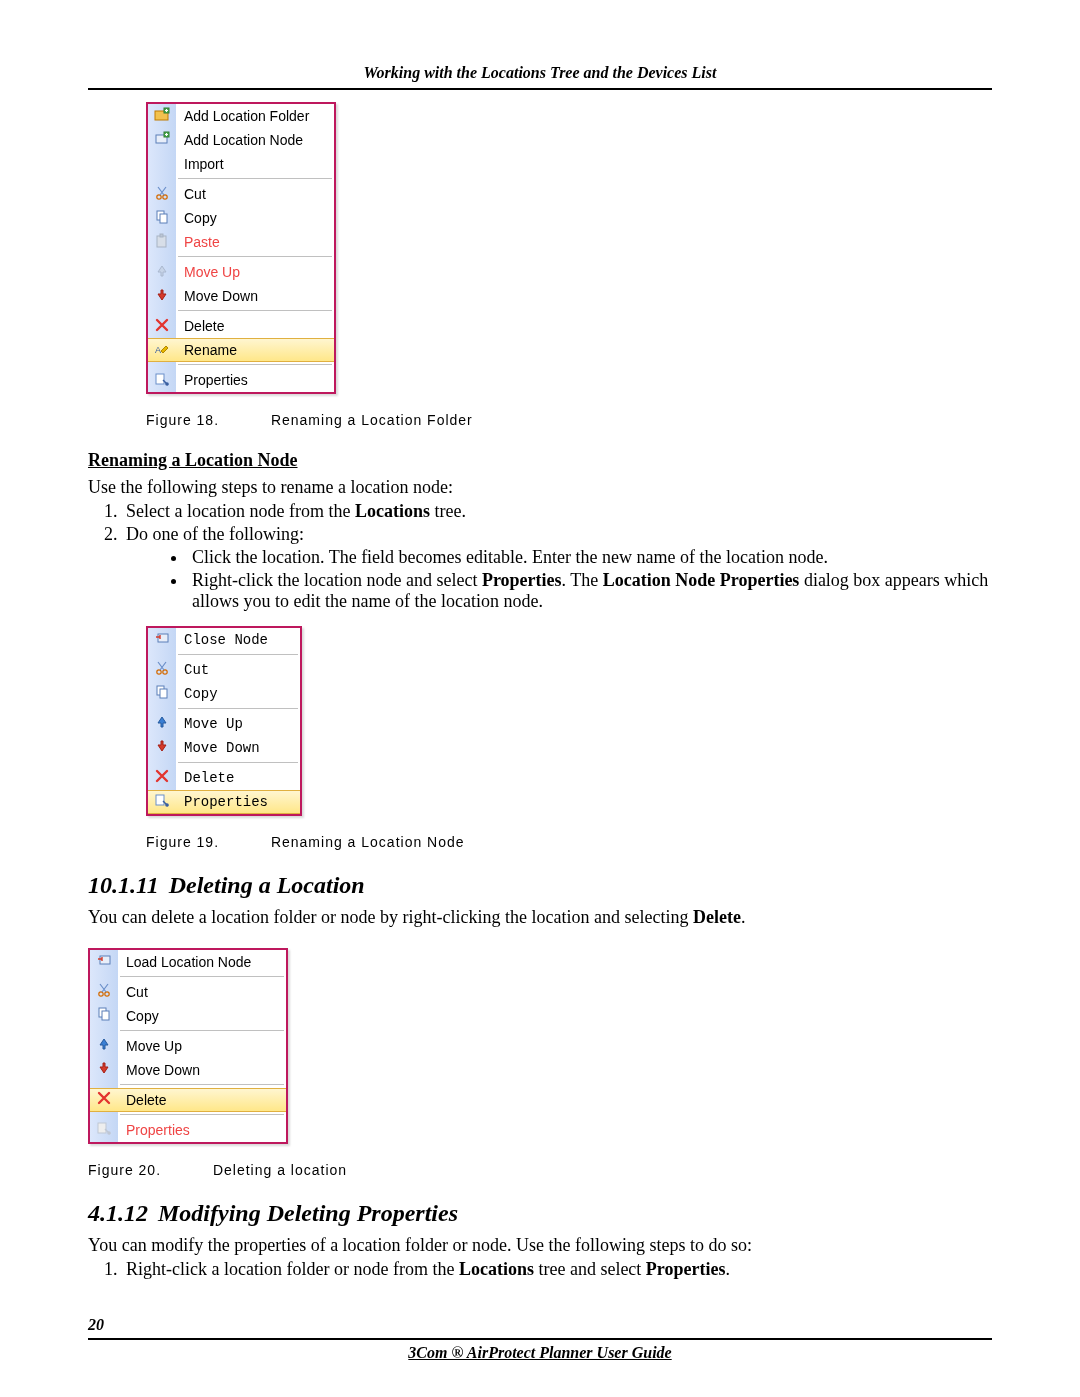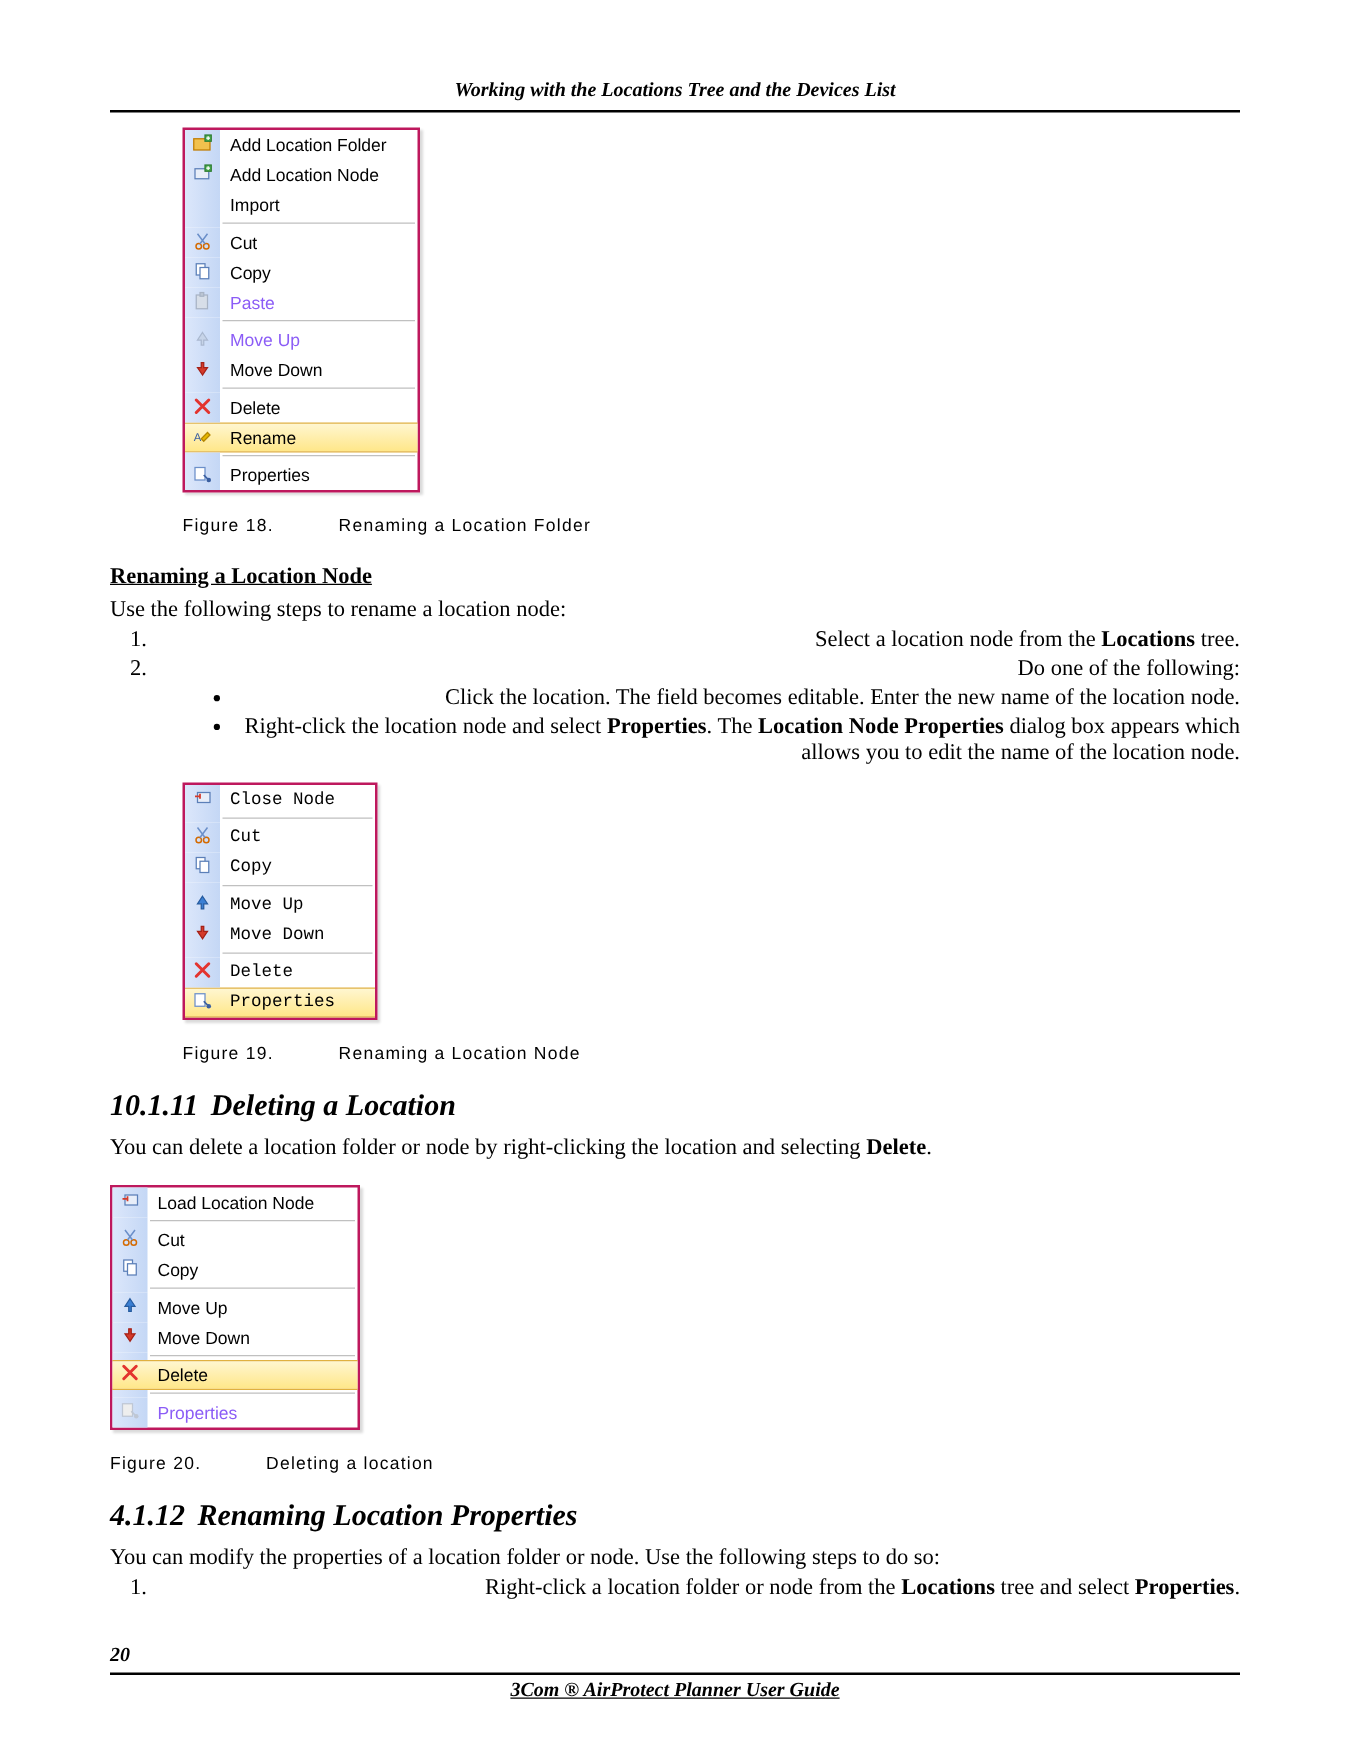--- a/index.html
+++ b/index.html
@@ -48,21 +48,21 @@
     height: 24px;
     background: linear-gradient(to right, #dce7fb 0%, #c4d7f5 100%);
     display: flex;
     align-items: center;
     justify-content: center;
   }
   .menu-row .label {
     padding-left: 8px;
     flex: 1;
   }
-  .menu-row.disabled .label { color: #8b5cf6; }
+  .menu-row.disabled .label { color: #ef4444; }
   .menu-row.highlight {
     background: linear-gradient(to bottom, #fff6d0 0%, #ffe789 100%);
     border-top: 1px solid #e0b040;
     border-bottom: 1px solid #e0b040;
     box-sizing: border-box;
   }
   .menu-row.highlight .iconcol {
     background: transparent;
   }
   .menu-sep {
@@ -101,21 +101,20 @@
     margin-bottom: 4px;
   }
   .body-text {
     font-size: 18px;
     line-height: 1.35;
   }
   ol.num {
     margin: 2px 0 0 0;
     padding-left: 34px;
     font-size: 18px;
-    text-align: right;
   }
   ol.num li { padding-left: 4px; margin-bottom: 2px; }
   ul.bul {
     list-style: disc;
     margin: 2px 0 0 0;
     padding-left: 62px;
     font-size: 18px;
   }
   ul.bul li { margin-bottom: 2px; }
 
@@ -468,21 +467,21 @@
         </div>
       </div>
     </div>
 
     <div class="figure-caption" style="margin-left:0;">
       <span class="fignum">Figure 20.</span>
       <span>Deleting a location</span>
     </div>
 
     <div class="h3">
-      <span class="num">4.1.12</span><span>Renaming Location Properties</span>
+      <span class="num">4.1.12</span><span>Modifying Deleting Properties</span>
     </div>
     <div class="body-text">You can modify the properties of a location folder or node. Use the following steps to do so:</div>
     <ol class="num">
       <li>
         <span>Right-click a location folder or node from the </span><b>Locations</b><span> tree and select </span><b>Properties</b><span>.</span>
       </li>
     </ol>
 
     <div class="page-number">20</div>
     <hr class="footer-rule">

